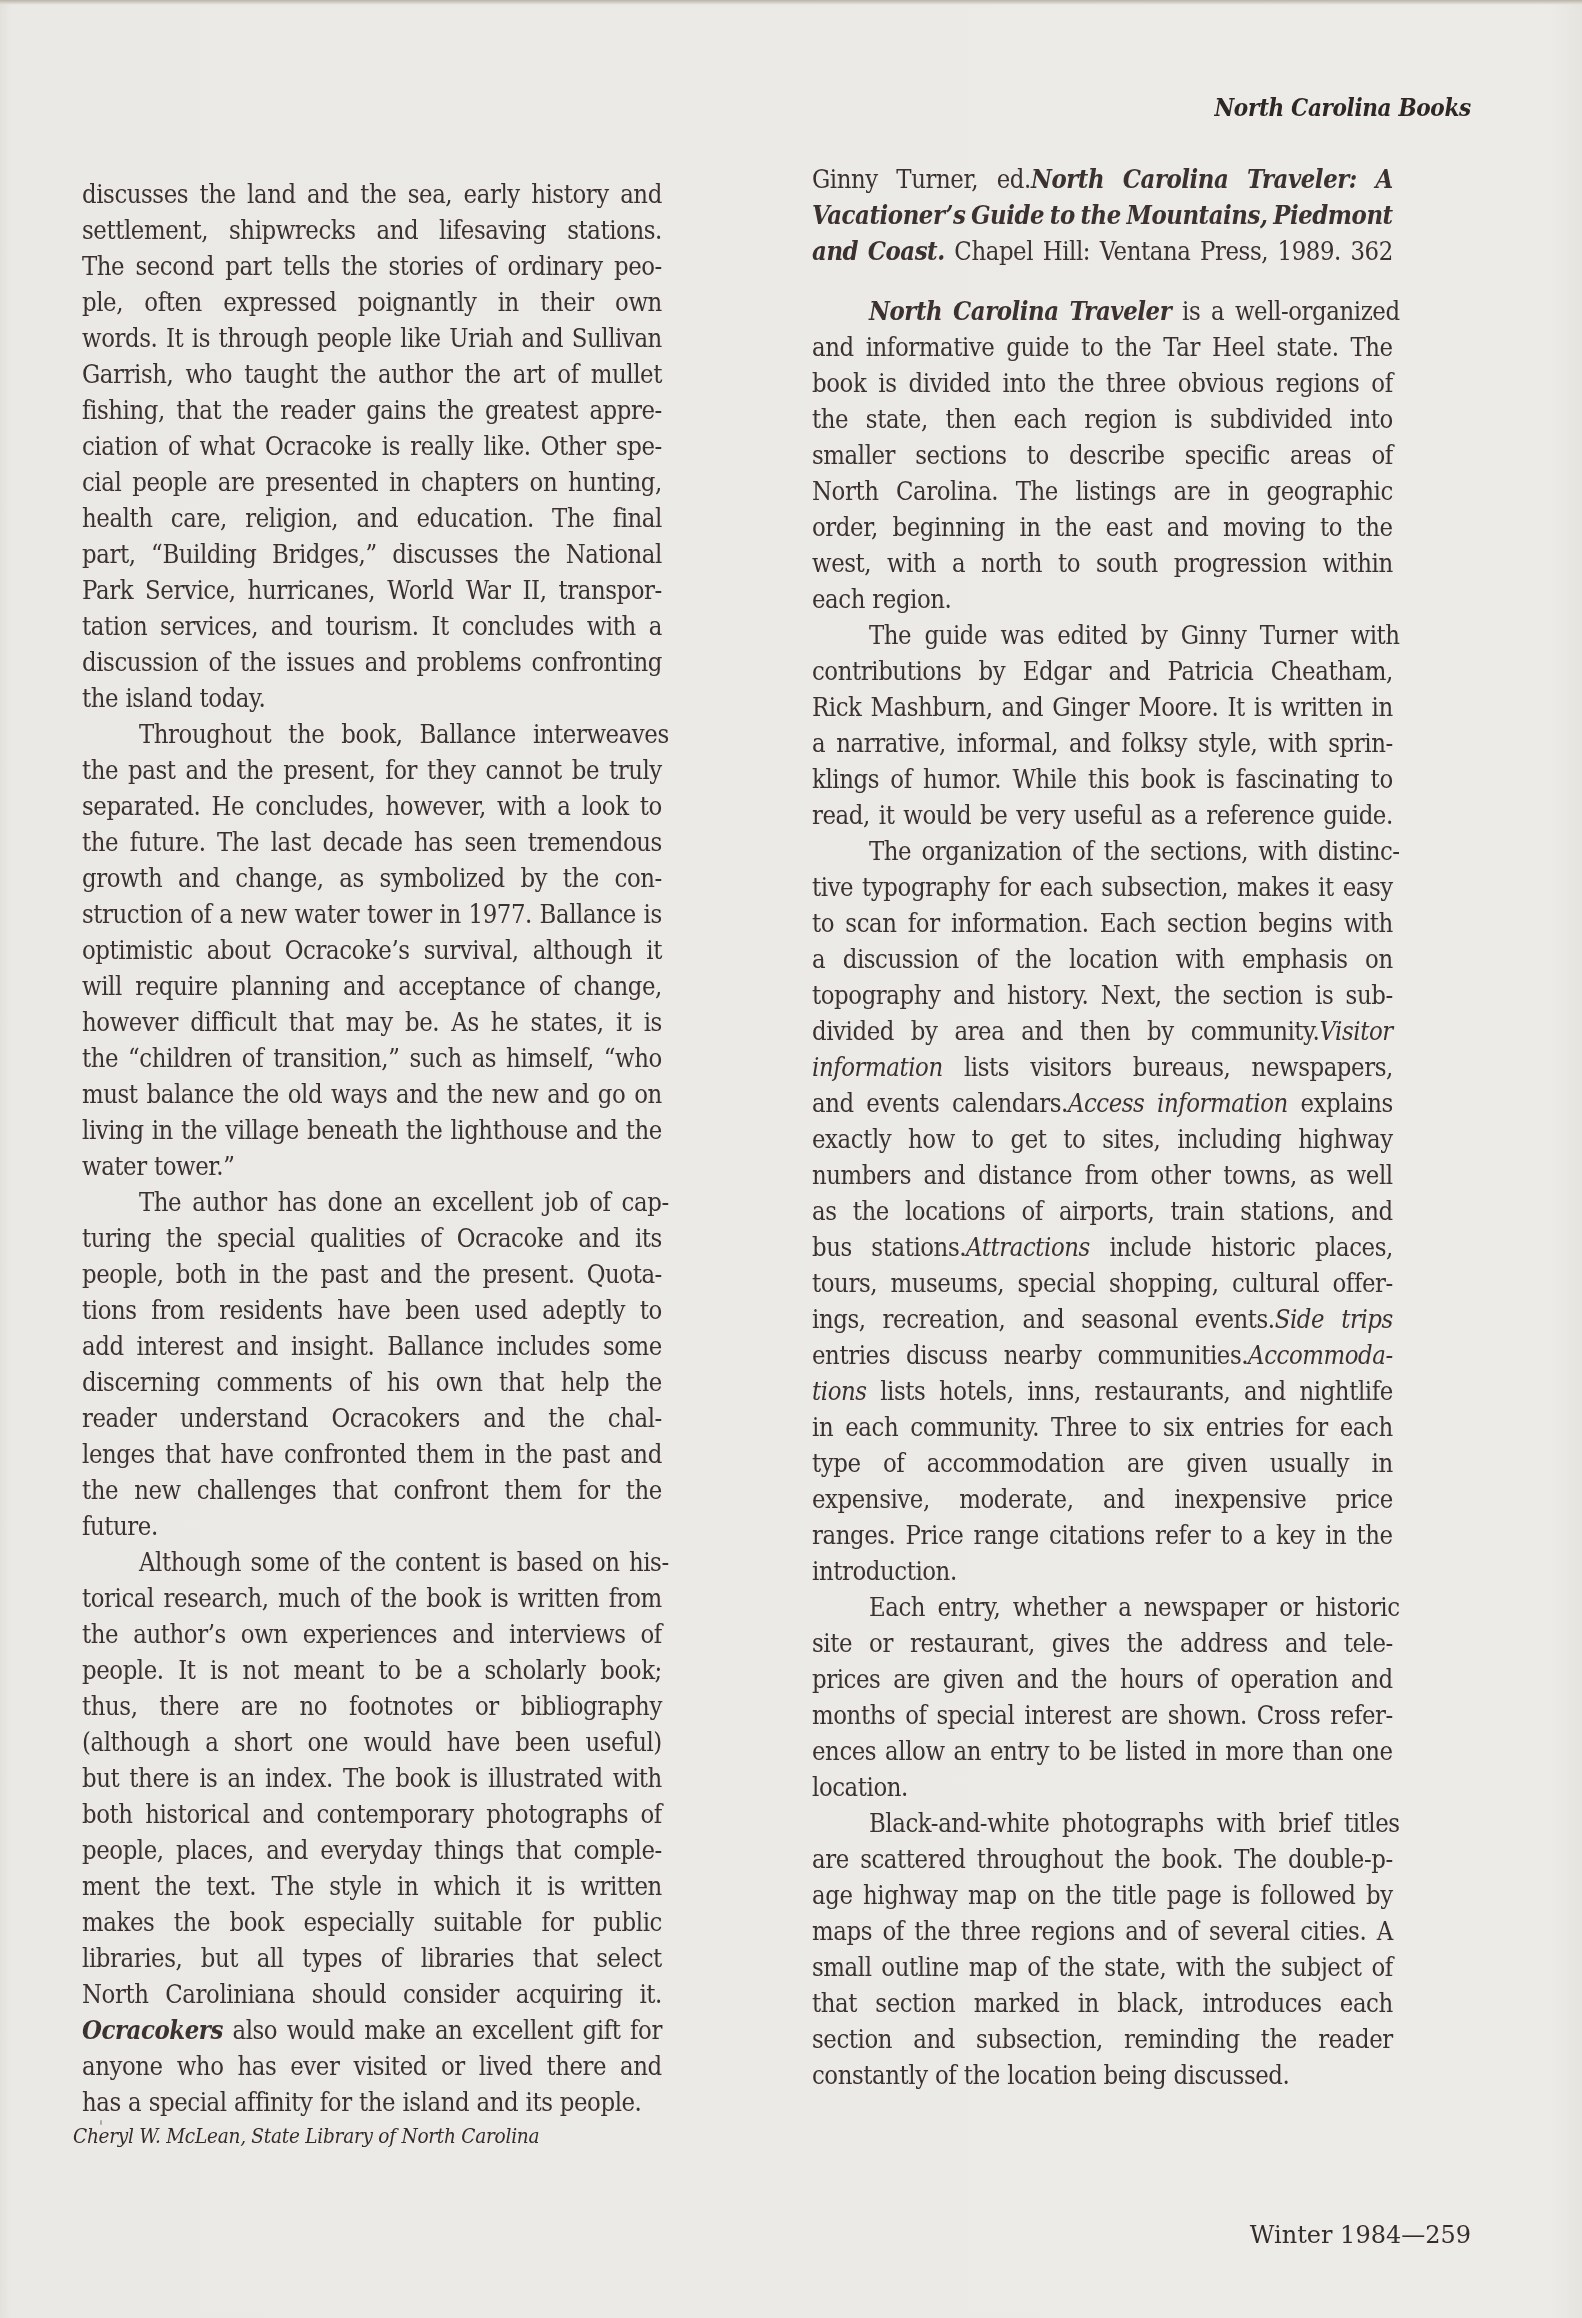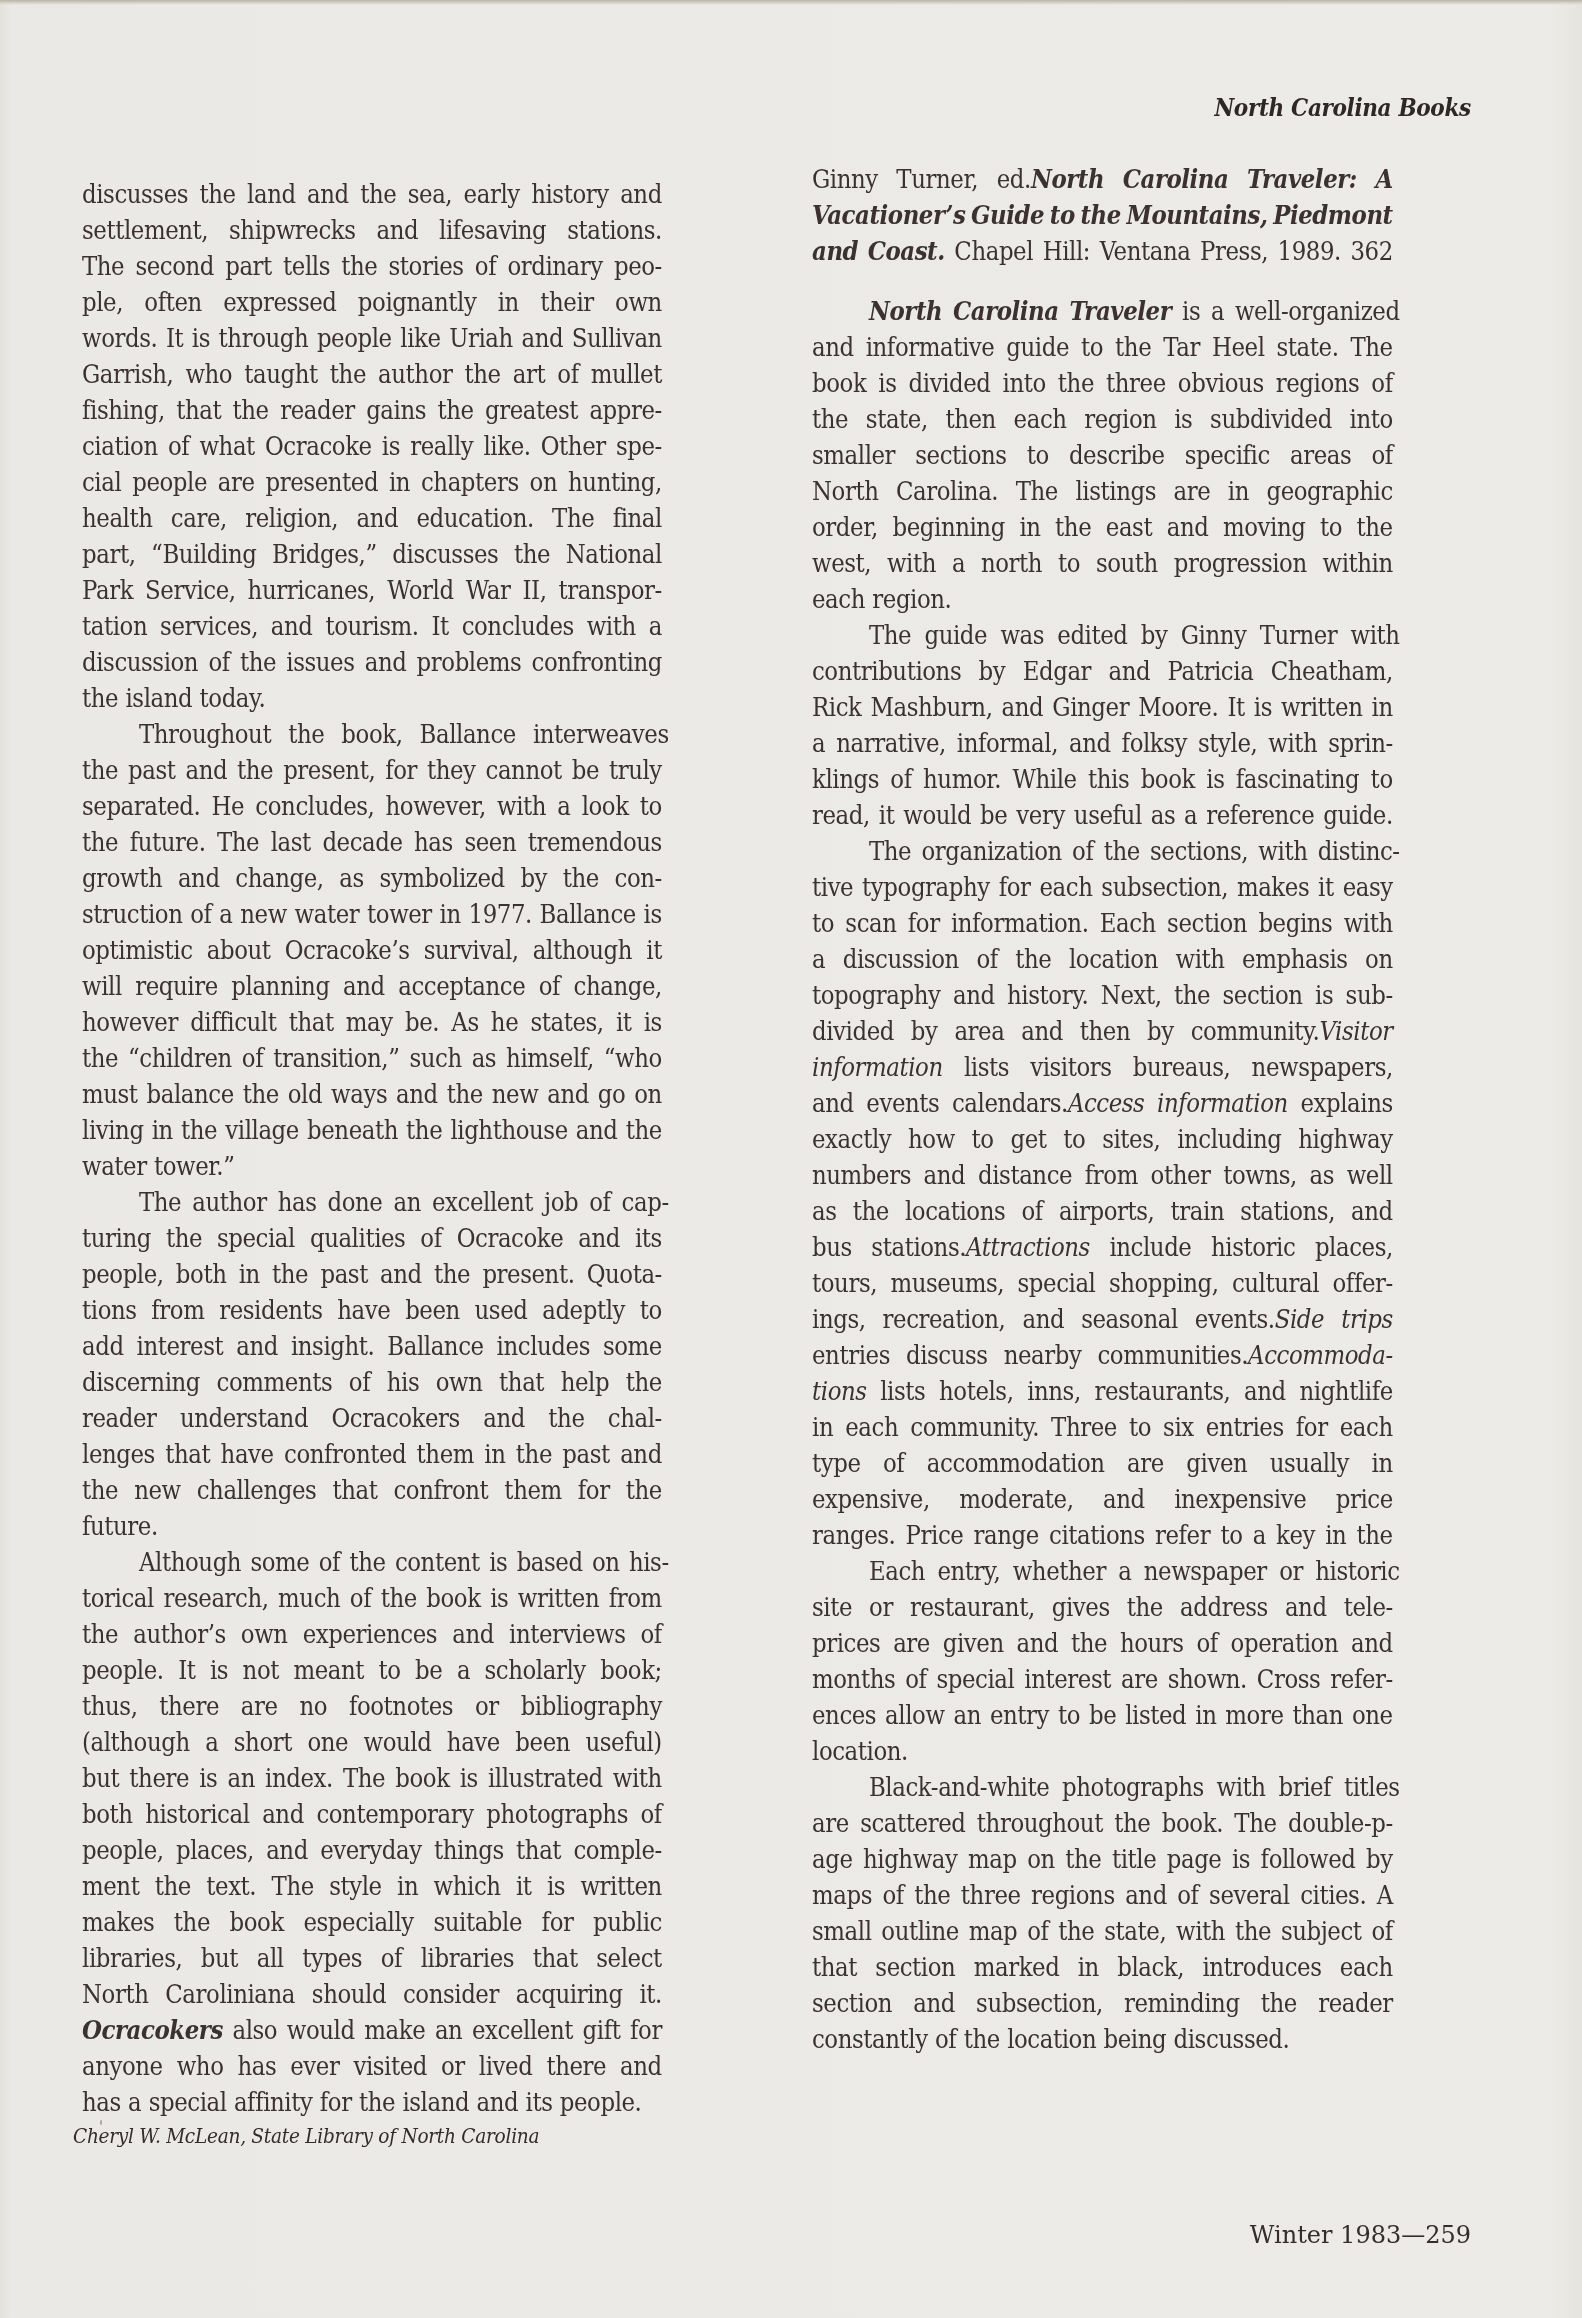--- a/index.html
+++ b/index.html
@@ -1162,20 +1162,25 @@
         <span class="w"><span>range</span></span>
         <span class="w"><span>citations</span></span>
         <span class="w"><span>refer</span></span>
         <span class="w"><span>to</span></span>
         <span class="w"><span>a</span></span>
         <span class="w"><span>key</span></span>
         <span class="w"><span>in</span></span>
         <span class="w"><span>the</span></span>
       </div>
     </div>
+    <div class="line">
+      <div class="inner last">
+        <span class="w"><span>introduction.</span></span>
+      </div>
+    </div>
     <div class="line indent">
       <div class="inner">
         <span class="w"><span>Each</span></span>
         <span class="w"><span>entry,</span></span>
         <span class="w"><span>whether</span></span>
         <span class="w"><span>a</span></span>
         <span class="w"><span>newspaper</span></span>
         <span class="w"><span>or</span></span>
         <span class="w"><span>historic</span></span>
       </div>
@@ -1327,16 +1332,16 @@
         <span class="w"><span>the</span></span>
         <span class="w"><span>location</span></span>
         <span class="w"><span>being</span></span>
         <span class="w"><span>discussed.</span></span>
       </div>
     </div>
   </div>
 
 <div class="signature">Cheryl W. McLean, State Library of North Carolina</div>
 
-<div class="folio">Winter 1983—259</div>
+<div class="folio">Winter 1984—259</div>
 
 <span class="speck" style="left:100px; top:2120px;"></span>
 
 
 </body></html>

